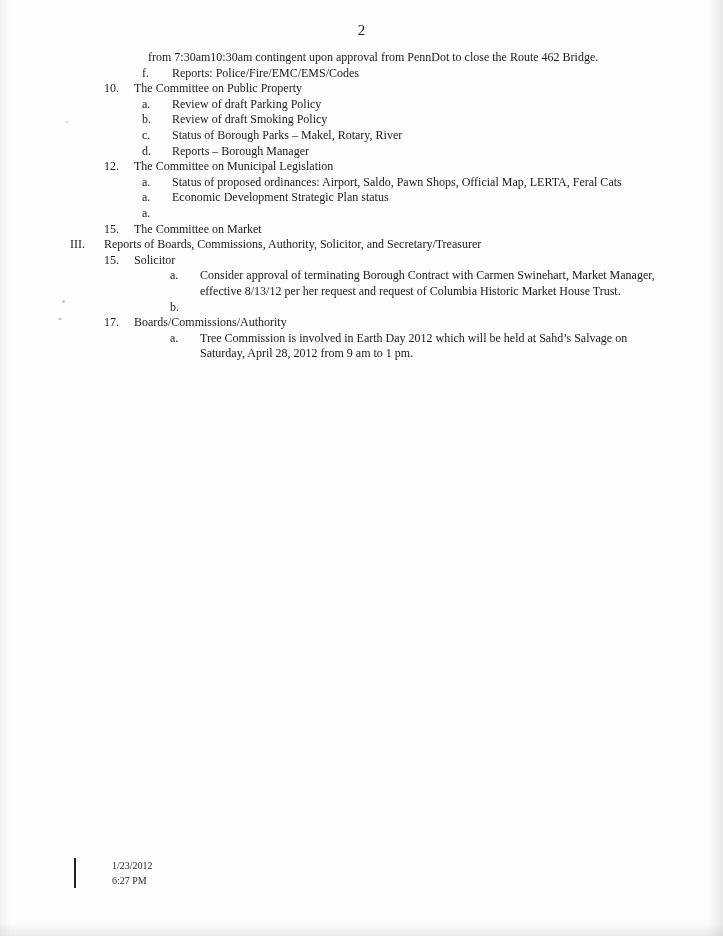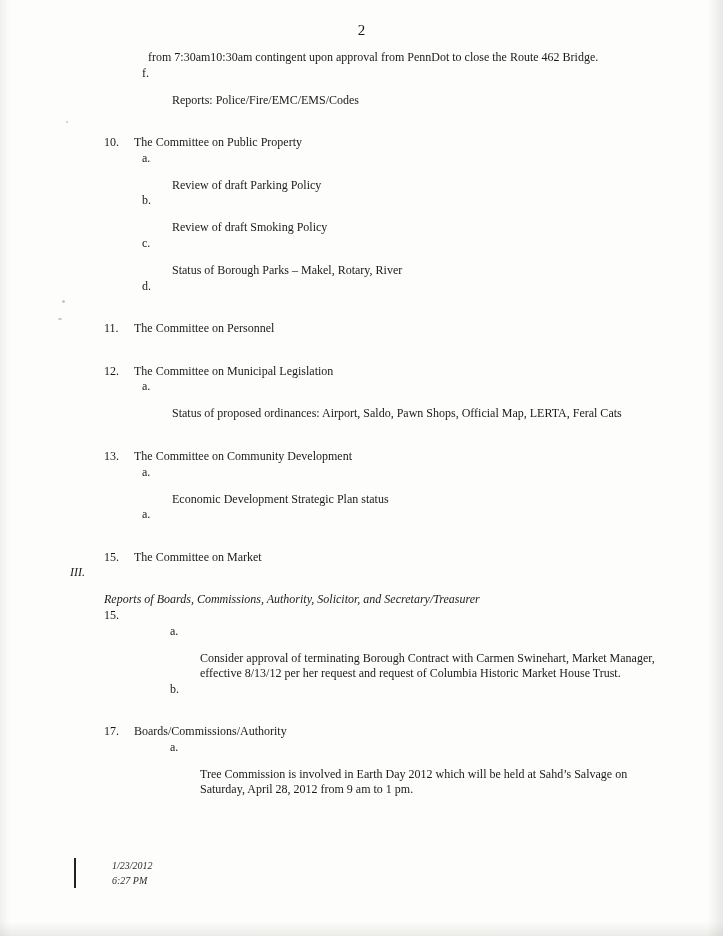--- a/index.html
+++ b/index.html
@@ -63,44 +63,42 @@
     margin: 0;
     padding: 0;
   }
   .marker {
     flex: 0 0 auto;
     text-align: left;
     white-space: pre;
   }
   .text {
     flex: 1 1 auto;
-    margin-top: 27px;
   }
 
   
-  .lvl-roman { padding-left: 0px; font-style: italic; }
+  .lvl-roman { padding-left: 0px; }
   .lvl-roman .marker { width: 34px; text-align: left; }
 
   .lvl-num { padding-left: 34px; align-items: flex-end; }
   .lvl-num .marker { width: 30px; }
 
   .lvl-alpha { padding-left: 72px; }
   .lvl-alpha .marker { width: 30px; }
 
   .lvl-alpha2 { padding-left: 100px; }
   .lvl-alpha2 .marker { width: 30px; }
 
   .cont-top { padding-left: 78px; }
 
   .footer-stamp {
     position: absolute;
     left: 112px;
     bottom: 48px;
     font-family: "Liberation Serif", serif;
-    font-style: italic;
     font-size: 10px;
     line-height: 1.45;
     color: #2b2b2b;
   }
   .footer-bar {
     position: absolute;
     left: 74px;
     bottom: 48px;
     width: 2px;
     height: 30px;
@@ -138,54 +136,48 @@
         <div class="row lvl-alpha">
           <span class="marker">b.</span>
           <span class="text">Review of draft Smoking Policy</span>
         </div>
         <div class="row lvl-alpha">
           <span class="marker">c.</span>
           <span class="text">Status of Borough Parks – Makel, Rotary, River</span>
         </div>
         <div class="row lvl-alpha">
           <span class="marker">d.</span>
-        </div>
-        <div class="row lvl-num">
-          <span class="marker">11.</span>
-          <span class="text">The Committee on Personnel</span>
+          <span class="text">Reports – Borough Manager</span>
         </div>
         <div class="row lvl-num">
           <span class="marker">12.</span>
           <span class="text">The Committee on Municipal Legislation</span>
         </div>
         <div class="row lvl-alpha">
           <span class="marker">a.</span>
           <span class="text">Status of proposed ordinances: Airport, Saldo, Pawn Shops, Official Map, LERTA, Feral Cats</span>
-        </div>
-        <div class="row lvl-num">
-          <span class="marker">13.</span>
-          <span class="text">The Committee on Community Development</span>
         </div>
         <div class="row lvl-alpha">
           <span class="marker">a.</span>
           <span class="text">Economic Development Strategic Plan status</span>
         </div>
         <div class="row lvl-alpha">
           <span class="marker">a.</span>
         </div>
         <div class="row lvl-num">
           <span class="marker">15.</span>
           <span class="text">The Committee on Market</span>
         </div>
         <div class="row lvl-roman">
           <span class="marker">III.</span>
           <span class="text">Reports of Boards, Commissions, Authority, Solicitor, and Secretary/Treasurer</span>
         </div>
         <div class="row lvl-num">
           <span class="marker">15.</span>
+          <span class="text">Solicitor</span>
         </div>
         <div class="row lvl-alpha2">
           <span class="marker">a.</span>
           <span class="text">Consider approval of terminating Borough Contract with Carmen Swinehart, Market Manager, effective 8/13/12 per her request and request of Columbia Historic Market House Trust.</span>
         </div>
         <div class="row lvl-alpha2">
           <span class="marker">b.</span>
         </div>
         <div class="row lvl-num">
           <span class="marker">17.</span>

